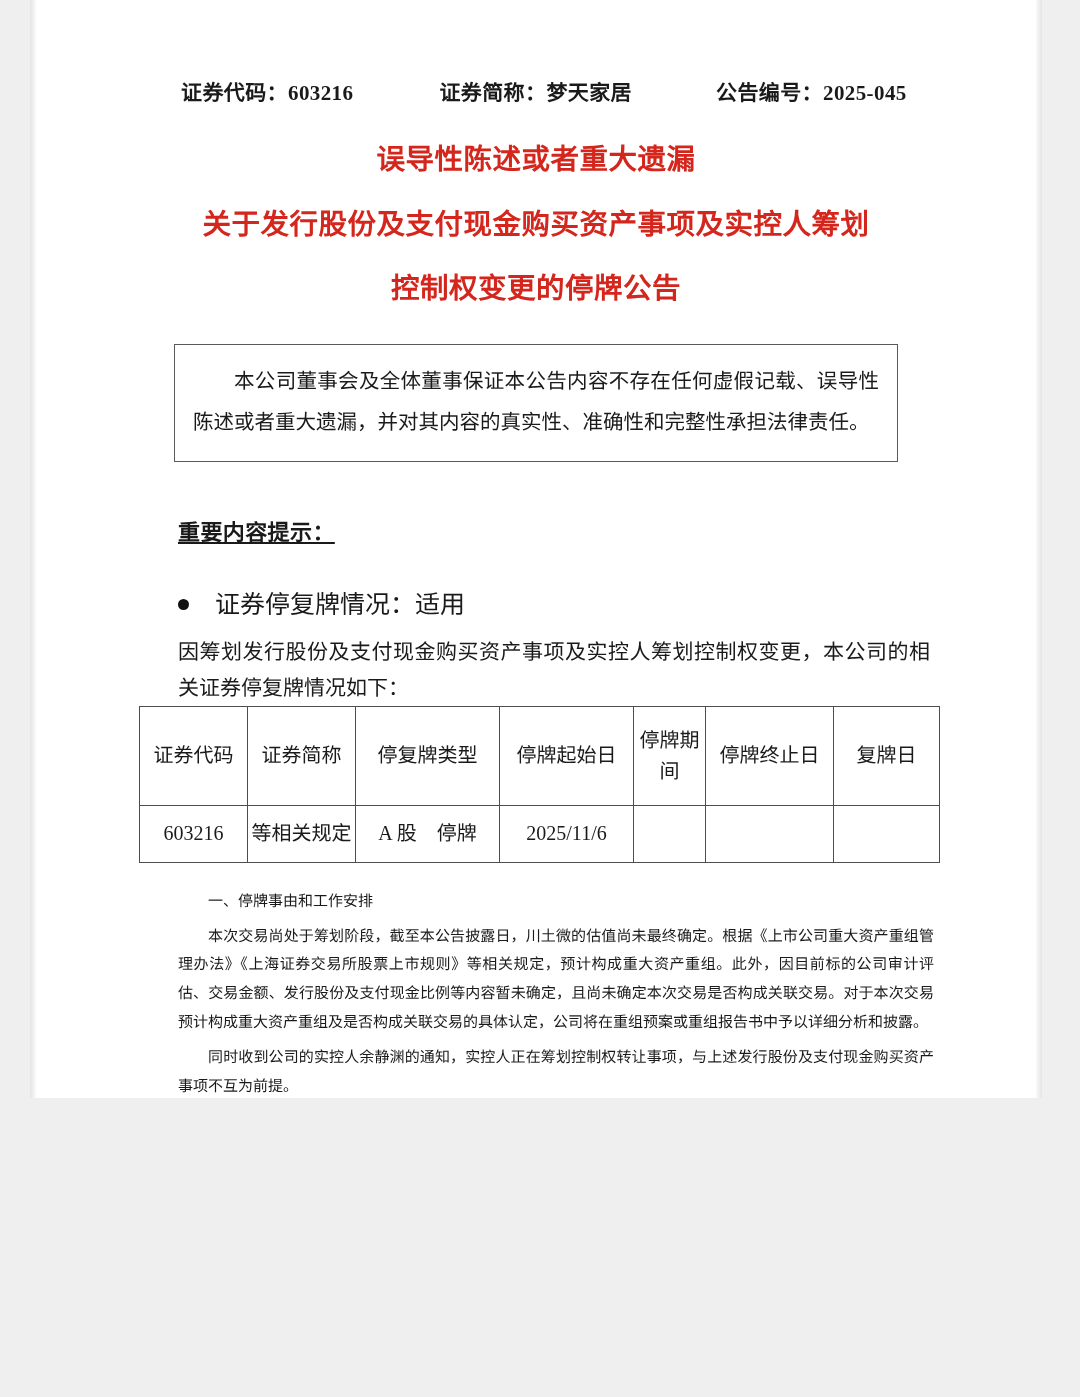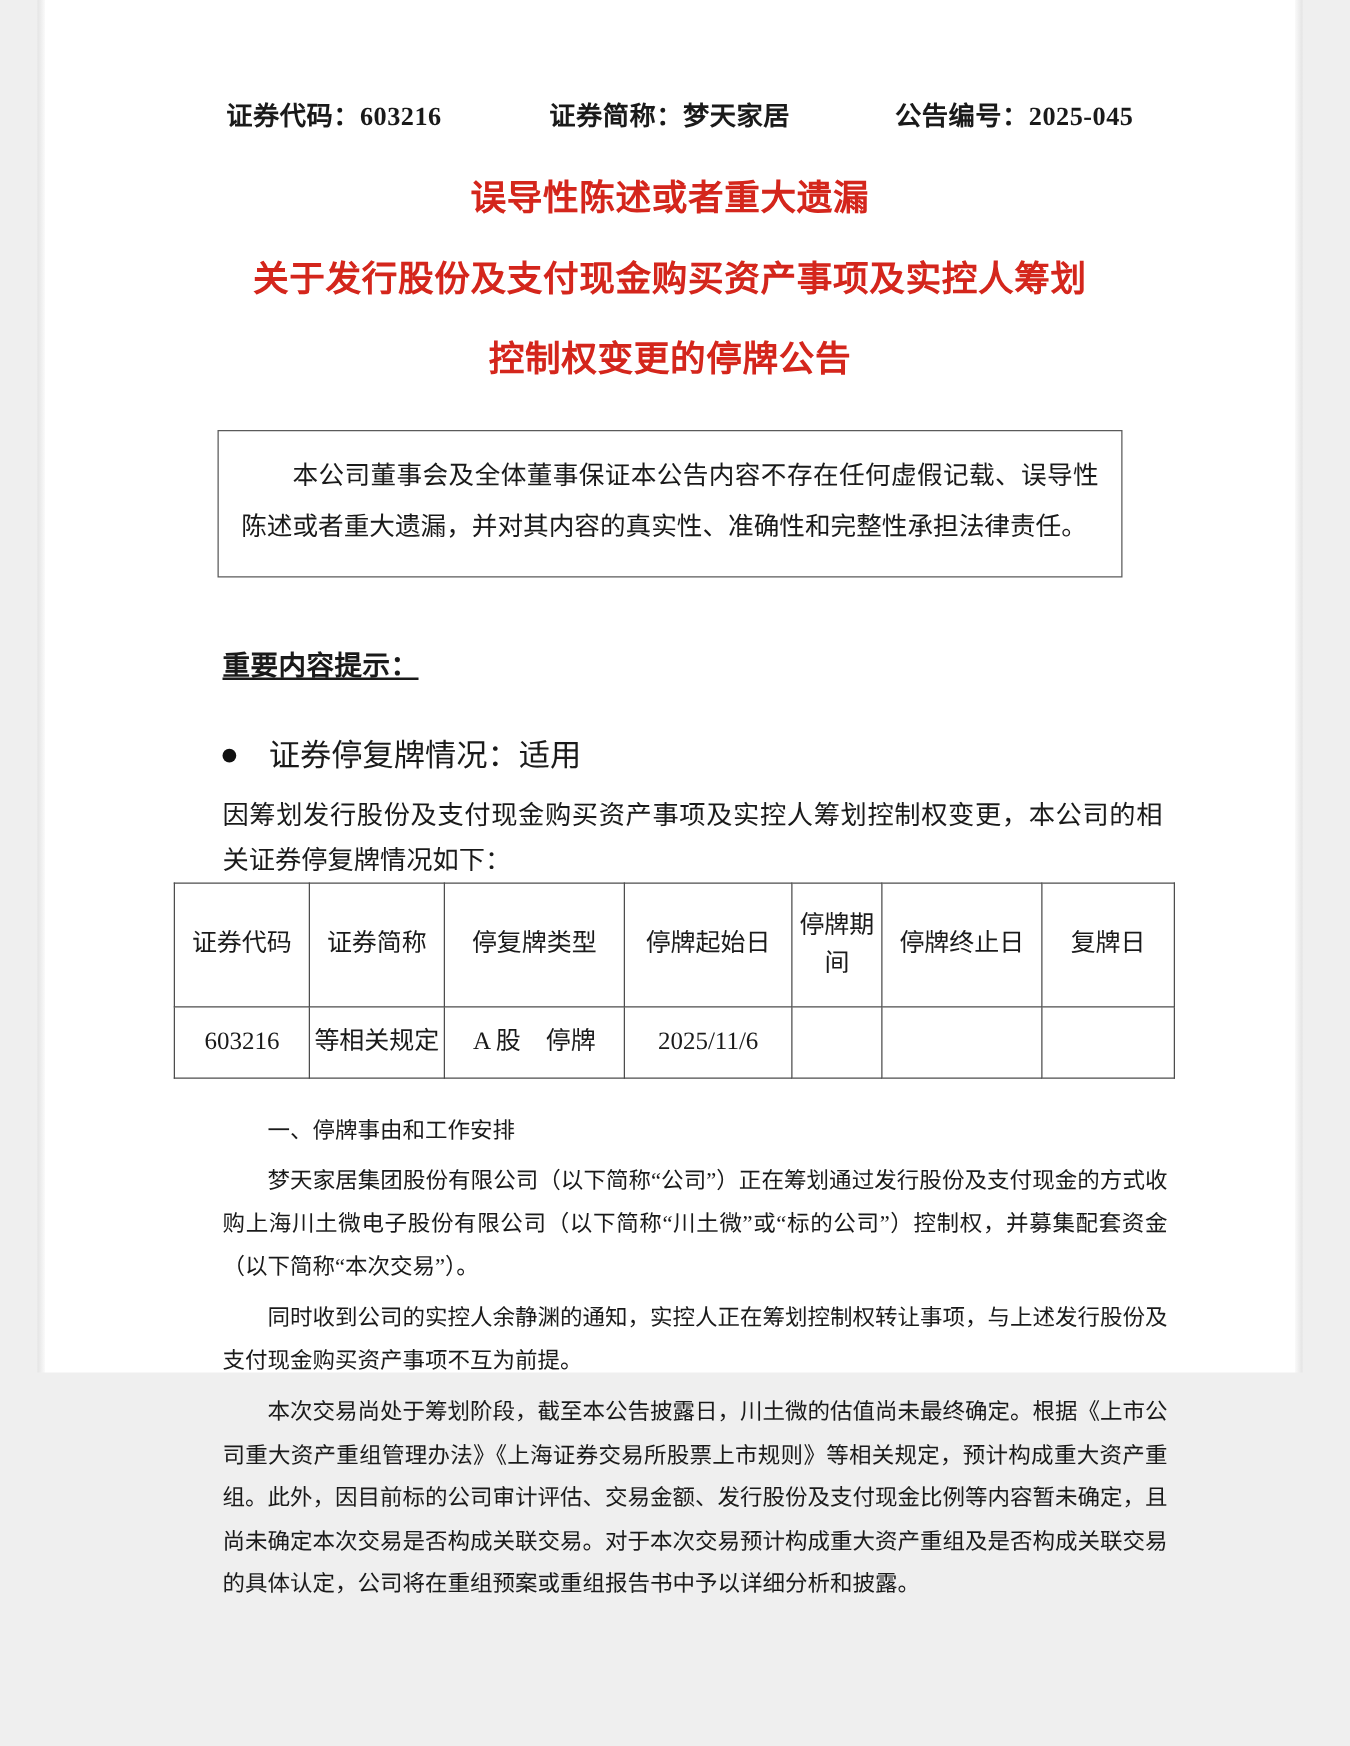--- a/index.html
+++ b/index.html
@@ -166,21 +166,21 @@
   .col-type   { width: 144px; }
   .col-start  { width: 134px; }
   .col-period { width: 72px; }
   .col-end    { width: 128px; }
   .col-resume { width: 106px; }
 
   
   .body-block { margin-top: 24px; padding-left: 42px; padding-right: 2px; }
   .body-block p {
     margin: 0 0 6px 0;
-    font-size: 18px;
+    font-size: 15px;
     line-height: 1.92;
     text-align: justify;
     text-justify: inter-ideograph;
   }
   .body-block p.indent { text-indent: 2em; }
   .sec-heading { text-indent: 2em; }
 </style>
 </head>
 <body>
 
@@ -242,20 +242,19 @@
             <td>2025/11/6</td>
             <td></td>
             <td></td>
             <td></td>
           </tr>
         </tbody>
       </table>
 
       <div class="body-block">
         <p class="sec-heading">一、停牌事由和工作安排</p>
-        <p class="indent">梦天家居集团股份有限公司（以下简称“公司”）正在筹划通过发行股份及支付现金的方式收购上海川土微电子股份有限公司（以下简称“川土微”或“标的公司”）控制权，并募集配套资金（以下简称“本次交易”）。</p>
+        <p class="indent">本次交易尚处于筹划阶段，截至本公告披露日，川土微的估值尚未最终确定。根据《上市公司重大资产重组管理办法》《上海证券交易所股票上市规则》等相关规定，预计构成重大资产重组。此外，因目前标的公司审计评估、交易金额、发行股份及支付现金比例等内容暂未确定，且尚未确定本次交易是否构成关联交易。对于本次交易预计构成重大资产重组及是否构成关联交易的具体认定，公司将在重组预案或重组报告书中予以详细分析和披露。</p>
         <p class="indent">同时收到公司的实控人余静渊的通知，实控人正在筹划控制权转让事项，与上述发行股份及支付现金购买资产事项不互为前提。</p>
-        <p class="indent">本次交易尚处于筹划阶段，截至本公告披露日，川土微的估值尚未最终确定。根据《上市公司重大资产重组管理办法》《上海证券交易所股票上市规则》等相关规定，预计构成重大资产重组。此外，因目前标的公司审计评估、交易金额、发行股份及支付现金比例等内容暂未确定，且尚未确定本次交易是否构成关联交易。对于本次交易预计构成重大资产重组及是否构成关联交易的具体认定，公司将在重组预案或重组报告书中予以详细分析和披露。</p>
       </div>
 
     </div>
   </div>
 </div>
 
 </body></html>

